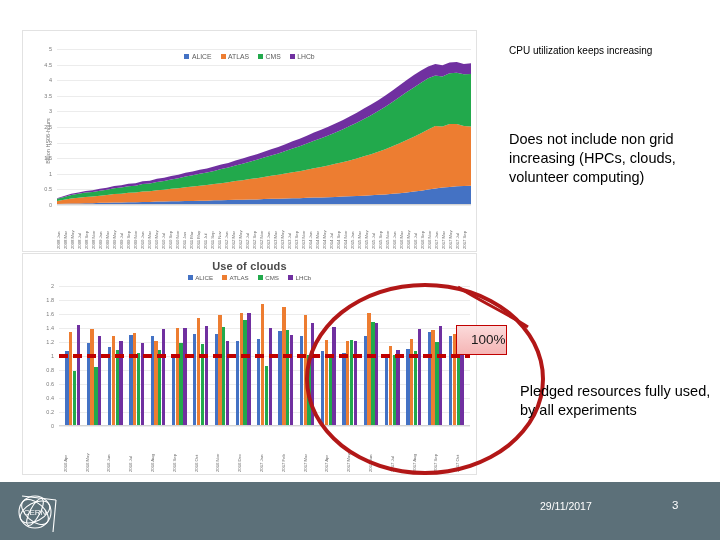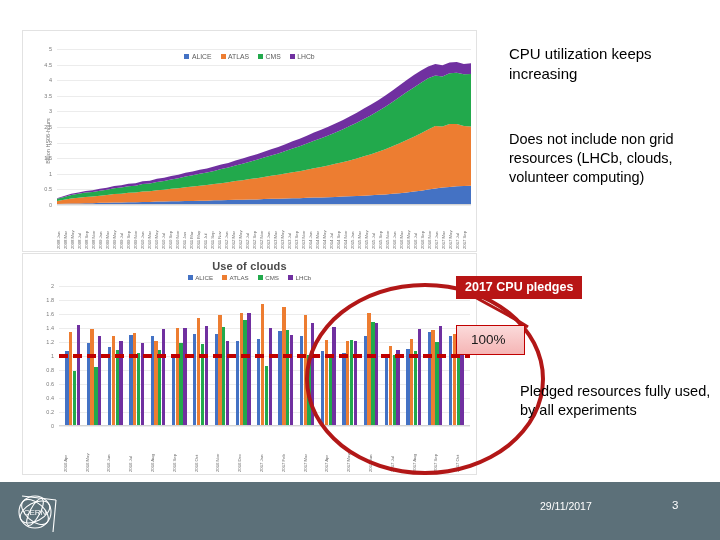--- a/index.html
+++ b/index.html
@@ -85,28 +85,28 @@
   #pledge-badge {
     position:absolute; left:456px; top:276px;
     background:#b81515; color:#fff;
     font-size:12.5px; font-weight:bold;
     padding:4px 9px 5px 9px; white-space:nowrap;
   }
   #pct-badge {
     position:absolute; left:456px; top:325px;
     background: linear-gradient(to bottom,#fbdada,#f5b5b5);
     border:1px solid #c00000; color:#1a1a1a;
-    font-size:13.5px; padding:6px 18px 7px 14px; white-space:nowrap;
+    font-size:13.5px; padding:6px 0 7px 14px; white-space:nowrap;
   }
   #leader-svg { position:absolute; left:440px; top:283px; width:130px; height:60px; pointer-events:none; }
 
   
   .body-text {
     position:absolute; color:#000;
-    font-size:15px; line-height:1.30;
+    font-size:10px; line-height:1.30;
   }
   #txt-headline { left:509px; top:44px; width:200px; }
   #txt-sub      { left:509px; top:130px; width:205px; font-size:14.5px; }
   #txt-bottom   { left:520px; top:382px; width:195px; font-size:14.5px; }
 
   
   #footer {
     position:absolute; left:0; bottom:0; width:720px; height:58px;
     background:#5c7079; color:#fff;
   }
@@ -435,25 +435,24 @@
         <div class="xtick" style="left: 97.3684%; font-size: 4.4px;">2017 Oct</div>
       </div>
   </div>
 
   <div id="red-ellipse"></div>
 
   <svg id="leader-svg" viewBox="0 0 130 60">
     <path d="M 18 4 C 40 18, 66 30, 88 44" stroke="#b21717" stroke-width="3" fill="none"></path>
   </svg>
 
-  <div id="pledge-badge">2017 CPU pledges</div>
   <div id="pct-badge">100%</div>
 
   <div class="body-text" id="txt-headline">CPU utilization keeps increasing</div>
-  <div class="body-text" id="txt-sub">Does not include non grid resources (LHCb, clouds, volunteer computing)</div>
+  <div class="body-text" id="txt-sub">Does not include non grid increasing (HPCs, clouds, volunteer computing)</div>
   <div class="body-text" id="txt-bottom">Pledged resources fully used, by all experiments</div>
 
   <div id="footer">
     <svg id="cern-logo" viewBox="0 0 50 48">
       <g fill="none" stroke="#ffffff" stroke-width="1.1">
         <circle cx="23" cy="24" r="16"></circle>
         <ellipse cx="23" cy="24" rx="16" ry="9" transform="rotate(-28 23 24)"></ellipse>
         <ellipse cx="23" cy="24" rx="16" ry="9" transform="rotate(42 23 24)"></ellipse>
         <ellipse cx="23" cy="24" rx="15" ry="5" transform="rotate(-62 23 24)"></ellipse>
         <path d="M10 8 L44 12"></path>

